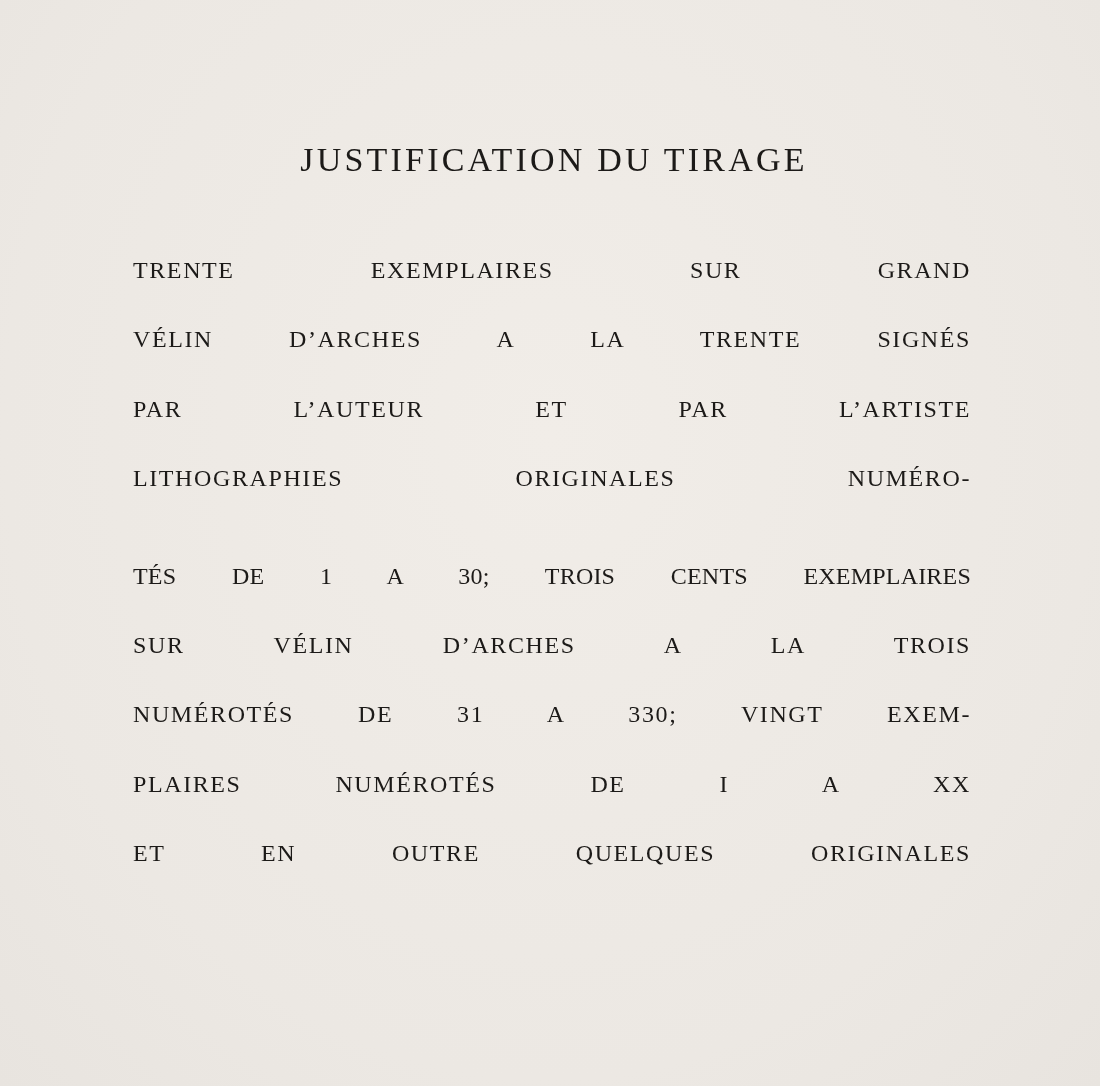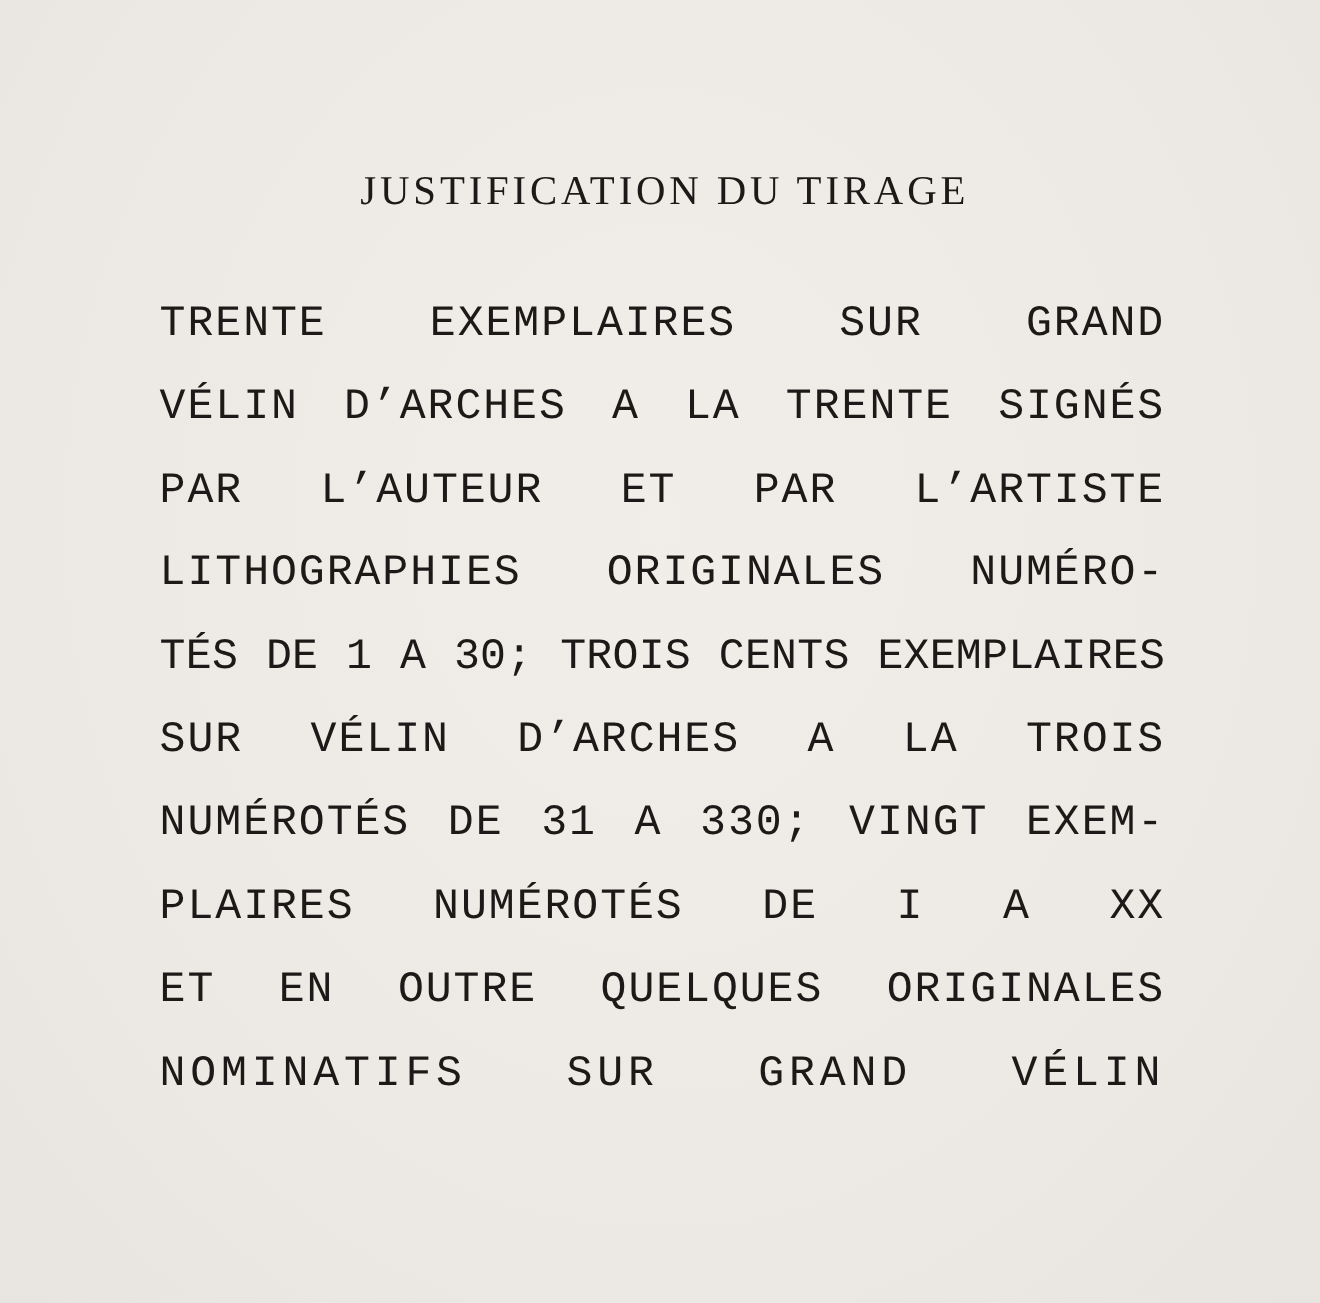--- a/index.html
+++ b/index.html
@@ -14,36 +14,35 @@
   .title {
     position: absolute; left: 0; width: 1100px; top: 138px;
     text-align: center; font-size: 34px; letter-spacing: 3.2px;
     line-height: 44px; margin-left: 4px;
   }
   .body-text {
     position: absolute; left: 133px; width: 838px; top: 246px;
   }
   .line {
     display: block; height: 69.4px; line-height: 48px;
-    font-size: 36px; letter-spacing: 1.6px;
+    font-size: 24px; letter-spacing: 1.6px;
     text-align: justify; text-align-last: justify;
-    white-space: nowrap; overflow: visible; font-family: Liberation Mono, monospace;
+    white-space: nowrap; overflow: visible;
   }
-  .line.tight { letter-spacing: 0.2px; word-spacing: -2px; }
+  .line.tight { letter-spacing: 0.2px; word-spacing: -2px; margin-top: 28px; }
   .line.wide { letter-spacing: 4px; }
 </style>
 </head>
 <body>
 
 <div class="title">JUSTIFICATION DU TIRAGE</div>
 
 <div class="body-text">
   <span class="line">TRENTE EXEMPLAIRES SUR GRAND</span>
   <span class="line">VÉLIN D’ARCHES A LA TRENTE SIGNÉS</span>
   <span class="line">PAR L’AUTEUR ET PAR L’ARTISTE</span>
   <span class="line">LITHOGRAPHIES ORIGINALES NUMÉRO-</span>
   <span class="line tight">TÉS DE 1 A 30; TROIS CENTS EXEMPLAIRES</span>
   <span class="line">SUR VÉLIN D’ARCHES A LA TROIS</span>
   <span class="line">NUMÉROTÉS DE 31 A 330; VINGT EXEM-</span>
   <span class="line">PLAIRES NUMÉROTÉS DE I A XX</span>
   <span class="line">ET EN OUTRE QUELQUES ORIGINALES</span>
-  <span class="line wide">NOMINATIFS SUR GRAND VÉLIN</span>
 </div>
 
 </body></html>

